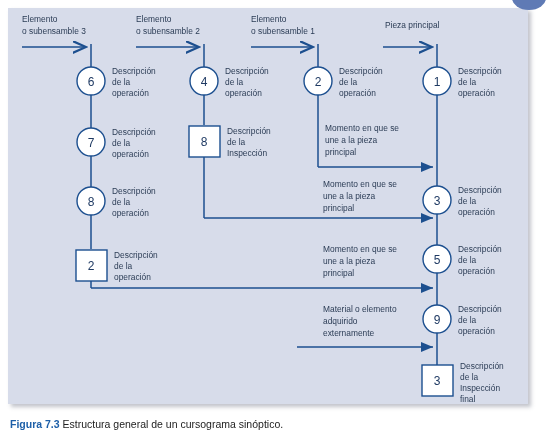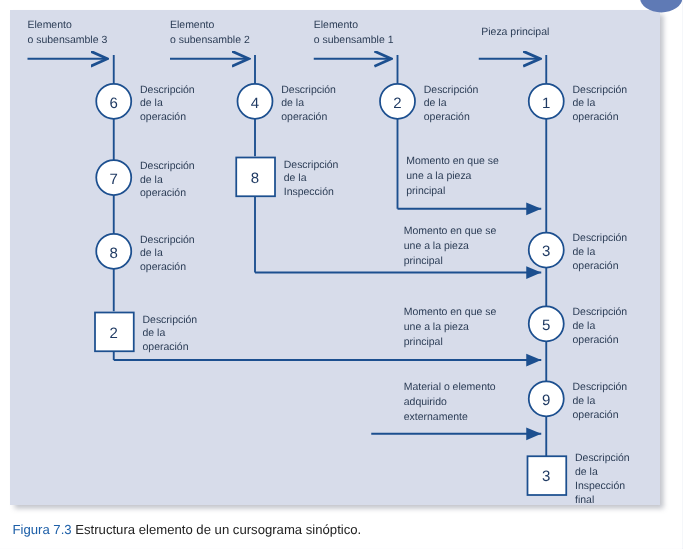--- a/index.html
+++ b/index.html
@@ -57,21 +57,21 @@
   .caption {
     position: absolute;
     left: 10px;
     top: 418px;
     font-size: 10.5px;
     color: #222222;
     white-space: nowrap;
   }
   .caption .cap-label {
     color: #1d5fa8;
-    font-weight: normal;
+    font-weight: bold;
   }
   text {
     font-family: "Liberation Sans", sans-serif;
     fill: #2b3c55;
   }
   text.note {
     font-size: 8.4px;
   }
   text.symnum {
     font-size: 12px;
@@ -279,16 +279,16 @@
     </g>
     <g>
       <text class="note" x="323" y="312">Material o elemento</text>
       <text class="note" x="323" y="324">adquirido</text>
       <text class="note" x="323" y="336">externamente</text>
     </g>
   </svg>
 
   <div class="caption">
     <span class="cap-label">Figura 7.3</span>
-    <span>Estructura elemento de un cursograma sinóptico.</span>
+    <span>Estructura general de un cursograma sinóptico.</span>
   </div>
 
 </div>
 
 </body></html>

